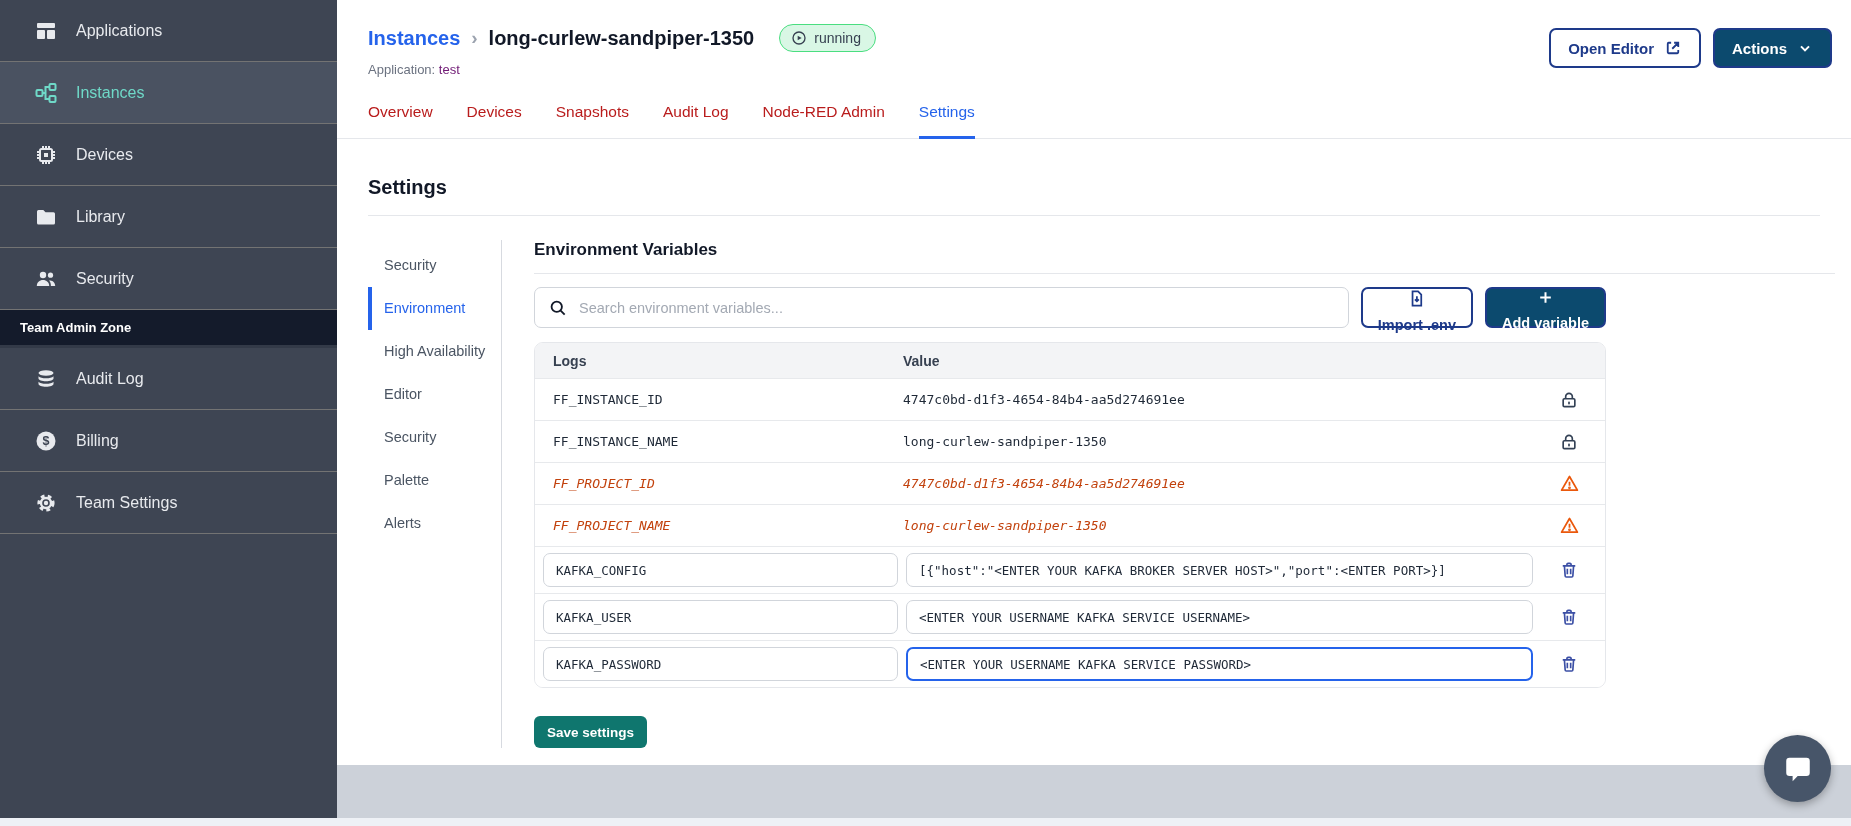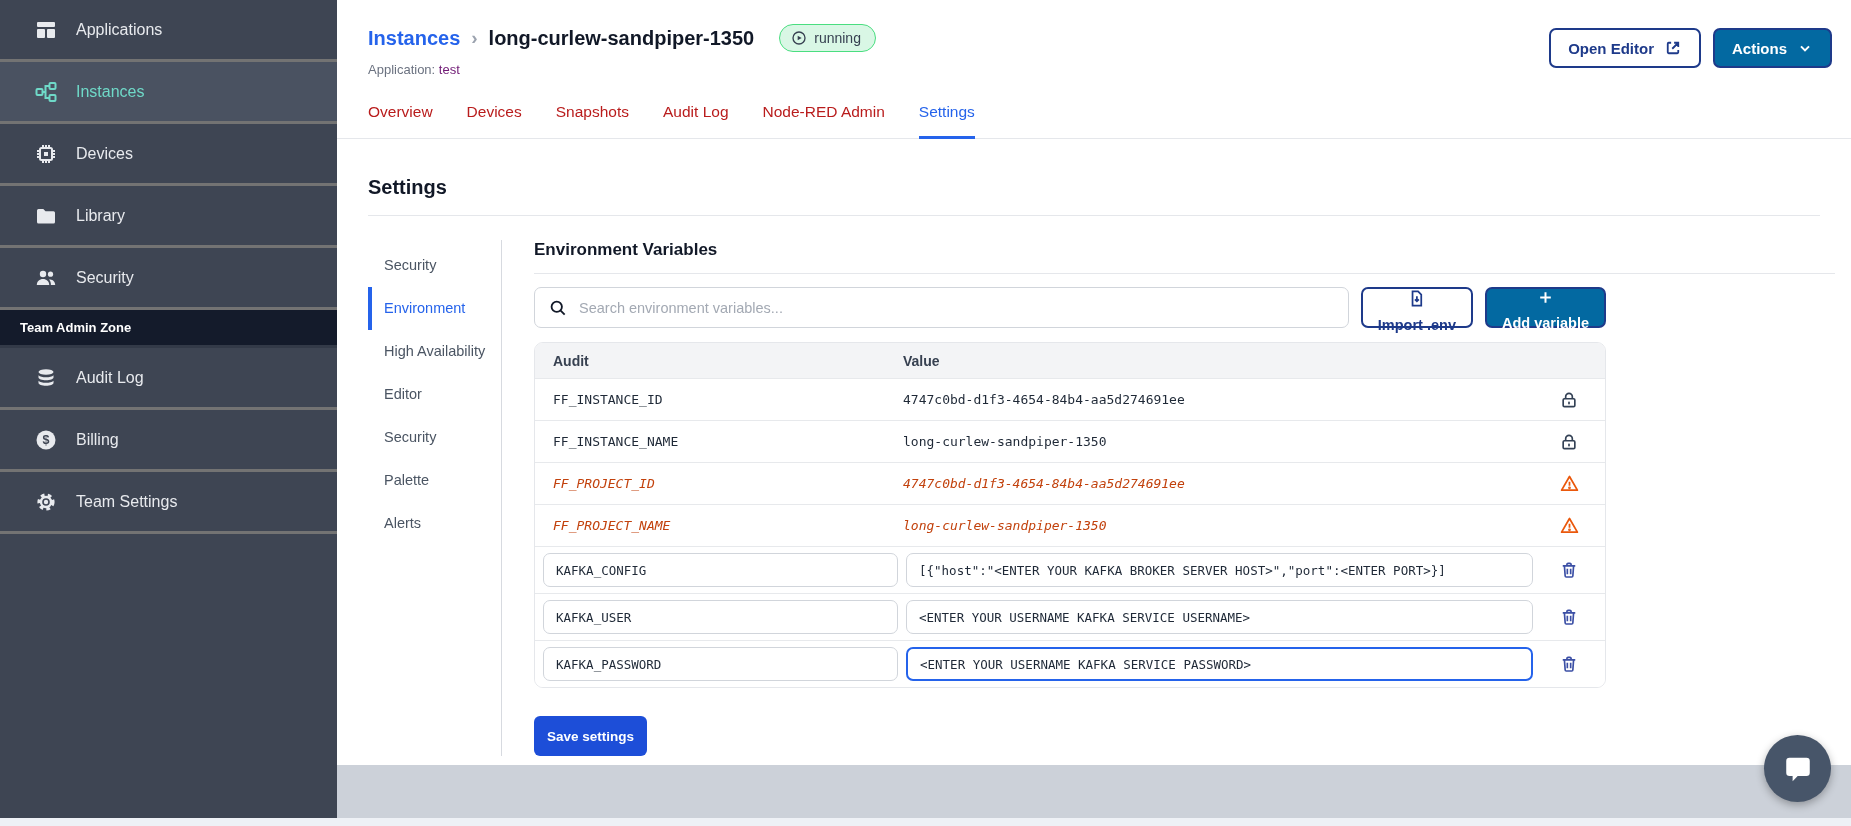--- a/index.html
+++ b/index.html
@@ -3,21 +3,21 @@
 <meta charset="utf-8">
 <style>
   * { box-sizing: border-box; margin: 0; padding: 0; }
   html,body { background:#fff; }
   body { width:1851px; height:826px; font-family:"Liberation Sans",sans-serif; position:relative; overflow:hidden; }
   #app { position:relative; width:1851px; height:826px; background:#fff; }
 
   
   .sidebar { position:absolute; left:0; top:0; width:337px; height:818px; background:#3e4553; }
   .nav-item { height:62px; display:flex; align-items:center; padding-left:33px; gap:17px;
-              color:#e8eaee; font-size:16px; border-bottom:3px solid #737373; cursor:pointer; }
+              color:#e8eaee; font-size:16px; border-bottom:1px solid #737373; cursor:pointer; }
   .nav-item.active { background:#4a5261; color:#6fd9c8; }
   .nav-icon { width:26px; height:26px; display:flex; align-items:center; justify-content:center; flex:0 0 26px; }
   .nav-section { height:38px; background:#141b2b; color:#ffffff; display:flex; align-items:center;
                  padding-left:20px; font-size:13px; font-weight:600; border-bottom:3px solid #333a48; }
 
   
   .main { position:absolute; left:337px; top:0; right:0; height:765px; background:#fff; }
   .header { position:relative; padding:24px 0 0 31px; }
   .breadcrumb-row { display:flex; align-items:center; gap:11px; }
   .crumb-root { color:#2563eb; font-size:20px; font-weight:700; cursor:pointer; }
@@ -25,21 +25,21 @@
   .crumb-name { color:#111827; font-size:20px; font-weight:700; }
   .badge { margin-left:14px; display:inline-flex; align-items:center; gap:7px; background:#d9f7e5;
            border:1px solid #4ade80; border-radius:999px; padding:5px 14px 5px 11px; font-size:14px; color:#374151; }
   .app-line { margin-top:10px; font-size:13px; color:#6b7280; }
   .app-line a { color:#701a75; text-decoration:none; cursor:pointer; }
 
   .top-actions { position:absolute; top:28px; right:19px; display:flex; gap:12px; }
   .btn { height:40px; border-radius:7px; display:inline-flex; align-items:center; gap:10px;
          font-weight:700; font-size:15px; padding:0 17px; cursor:pointer; font-family:inherit; }
   .btn-outline { background:#fff; border:2px solid #1e3a8a; color:#1e3a8a; }
-  .btn-primary { background:#0369a1; border:2px solid #1e3a8a; color:#fff; }
+  .btn-primary { background:#0c4a6e; border:2px solid #1e3a8a; color:#fff; }
 
   .tabs { display:flex; gap:34px; padding-left:31px; margin-top:26px; border-bottom:1px solid #e5e7eb; }
   .tab { padding-bottom:15px; font-size:15.5px; color:#b91c1c; cursor:pointer; margin-bottom:-1px; border-bottom:3px solid transparent; }
   .tab.active { color:#2563eb; border-bottom-color:#2563eb; }
 
   .settings-title { margin:37px 31px 0; font-size:20px; font-weight:700; color:#111827;
                     padding-bottom:16px; border-bottom:1px solid #e5e7eb; }
 
   .settings-body { display:flex; margin:24px 16px 0 31px; }
   .subnav { width:134px; border-right:1px solid #d7dae0; padding-top:4px; min-height:340px; flex:0 0 134px; }
@@ -69,21 +69,21 @@
   .col-value { flex:1; }
   .col-action { width:72px; flex:0 0 72px; display:flex; justify-content:center; align-items:center; }
   .icon-btn { background:none; border:none; cursor:pointer; display:flex; align-items:center; justify-content:center; padding:3px; }
 
   .kv-input { height:34px; border:1px solid #d1d5db; border-radius:7px; background:#fff;
               font-family:"DejaVu Sans Mono",monospace; font-size:12.5px; color:#1f2937; padding:0 12px; outline:none; }
   .kv-name { width:355px; margin-right:8px; flex:0 0 355px; }
   .kv-value { flex:1; margin-right:0; }
   .kv-input.focused { border:2px solid #2563eb; }
 
-  .save-btn { margin-top:28px; height:40px; padding:0 13px; background:#1d4ed8; color:#fff; border:none;
+  .save-btn { margin-top:28px; height:32px; padding:0 13px; background:#0f766e; color:#fff; border:none;
               border-radius:6px; font-size:13.5px; font-weight:700; cursor:pointer; font-family:inherit; }
 
   
   .footer-strip { position:absolute; left:337px; top:765px; right:0; height:53px; background:#ccd1d9; }
   .bottom-bar { position:absolute; left:0; top:818px; width:100%; height:8px; background:#eef1f6; }
   .chat-fab { position:absolute; left:1764px; top:735px; width:67px; height:67px; border-radius:50%;
               background:#475569; display:flex; align-items:center; justify-content:center;
               box-shadow:0 3px 8px rgba(0,0,0,.3); cursor:pointer; }
   svg { display:block; }
 </style>
@@ -269,21 +269,21 @@
                 <svg width="17" height="17" viewBox="0 0 24 24" fill="none" stroke="#fff" stroke-width="2.8">
                     <path d="M12 4.5v15M4.5 12h15"></path>
                   </svg>
               </span>
               <span>Add variable</span>
             </button>
           </div>
 
           <div class="env-table">
             <div class="t-head">
-              <div class="col-name">Audit</div>
+              <div class="col-name">Logs</div>
               <div class="col-value">Value</div>
               <div class="col-action"></div>
             </div>
 
             <div class="t-row">
               <div class="col-name">FF_INSTANCE_ID</div>
               <div class="col-value">4747c0bd-d1f3-4654-84b4-aa5d274691ee</div>
               <div class="col-action">
                   <span>
                 <svg width="20" height="20" viewBox="0 0 24 24" fill="none" stroke="#334155" stroke-width="2">

